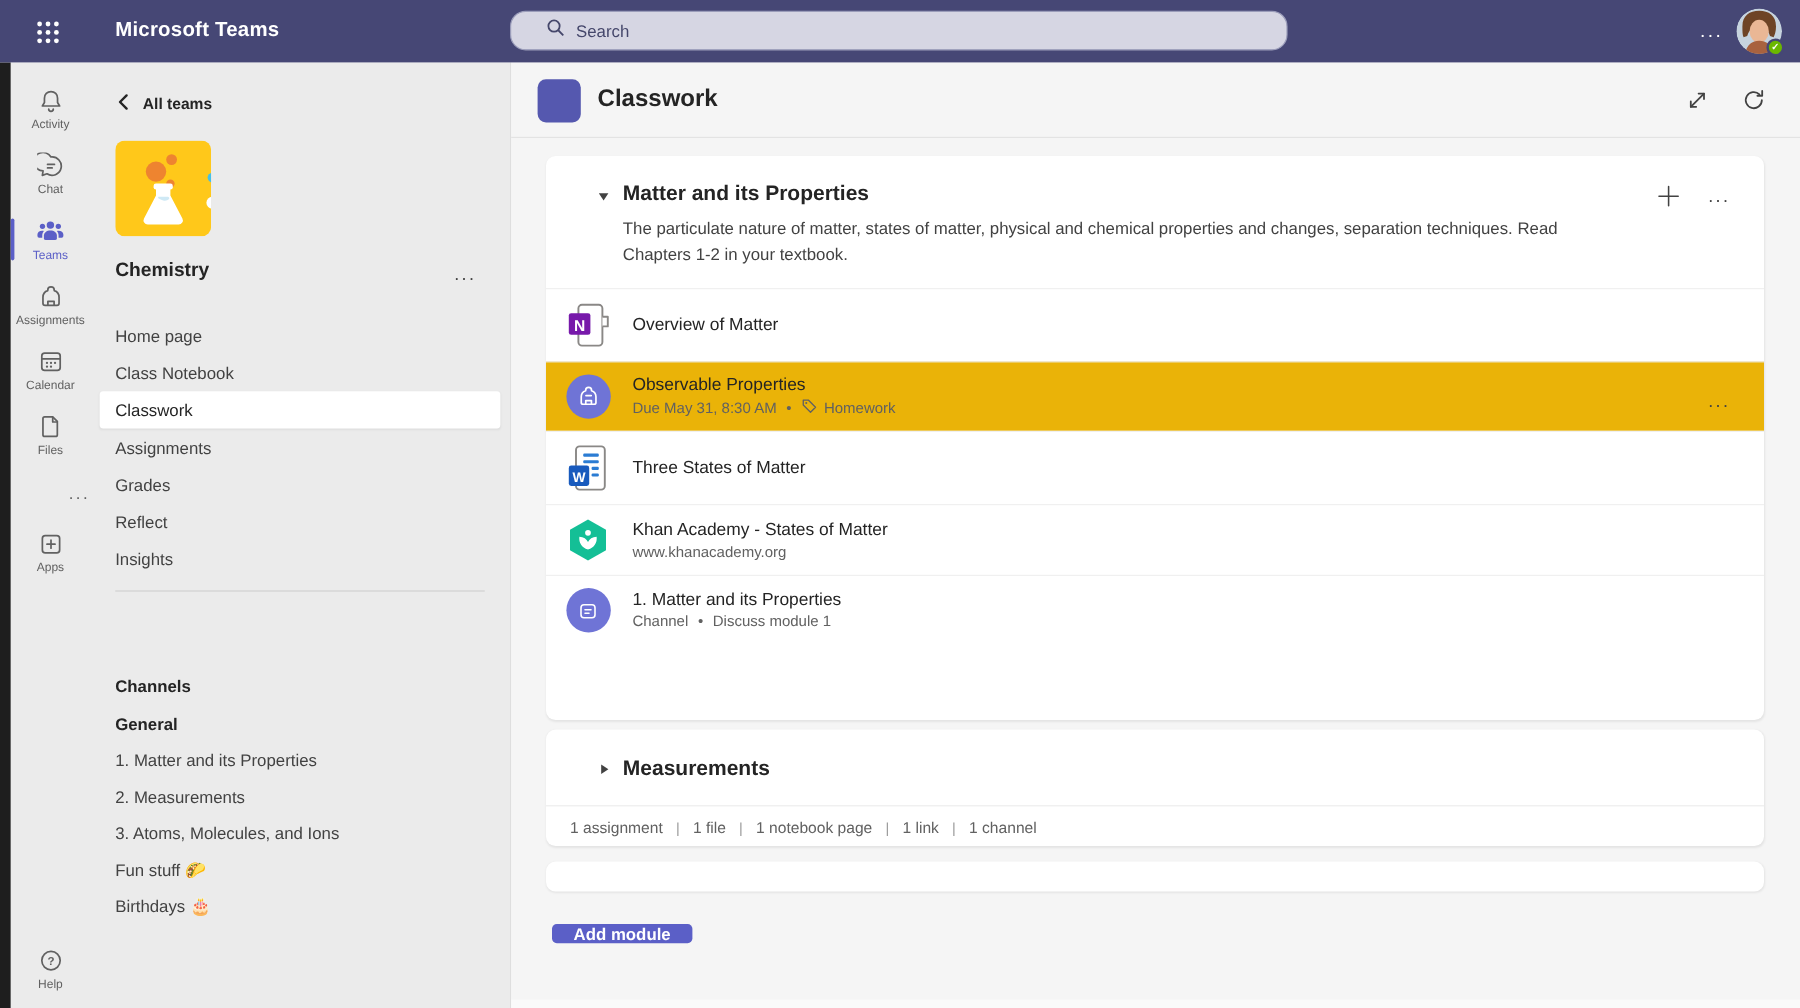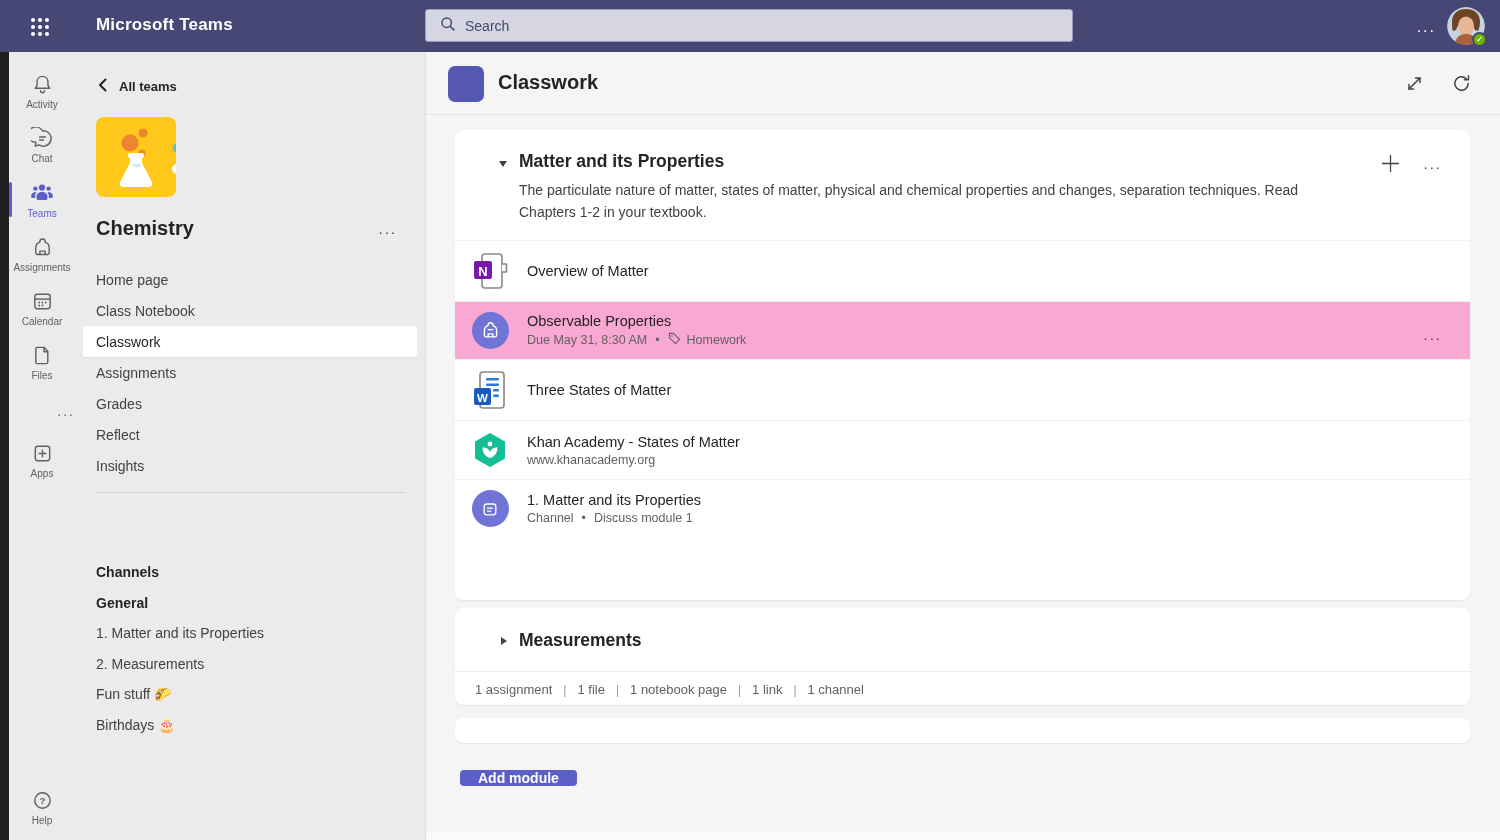--- a/index.html
+++ b/index.html
@@ -4,21 +4,21 @@
 <style>
   * { margin:0; padding:0; box-sizing:border-box; }
   html,body { width:1500px; height:840px; overflow:hidden;
     font-family:"Liberation Sans", sans-serif; background:#f5f5f5; color:#242424; }
 
   
   .topbar { position:absolute; left:0; top:0; width:1500px; height:52px; background:#464775; z-index:20; }
   .waffle { position:absolute; left:29px; top:16px; width:22px; height:22px; cursor:pointer; }
   .app-title { position:absolute; left:96px; top:15px; font-size:17px; font-weight:bold; color:#ffffff; letter-spacing:.2px; }
   .searchbox { position:absolute; left:425px; top:9px; width:648px; height:33px; background:#d6d6e3;
-    border:1px solid #9b9dba; border-radius:3px; display:flex; align-items:center; padding:0 14px; gap:9px; }
+    border:1px solid #9b9dba; border-radius:13px; display:flex; align-items:center; padding:0 29px; gap:9px; }
   .searchbox .ph { font-size:14px; color:#45476b; }
   .tb-more { position:absolute; right:64px; top:18px; color:#ffffff; font-size:16px; letter-spacing:2px; cursor:pointer; }
   .avatar { position:absolute; right:15px; top:7px; width:38px; height:38px; border-radius:50%; overflow:visible; cursor:pointer; }
   .avatar svg { border-radius:50%; display:block; }
   .presence { position:absolute; right:-2px; bottom:-2px; width:15px; height:15px; background:#6bb700;
     border:2px solid #464775; border-radius:50%; display:flex; align-items:center; justify-content:center;
     color:#fff; font-size:8px; font-weight:bold; }
 
   
   .dark-strip { position:absolute; left:0; top:52px; width:9px; height:788px; background:#1e1e1e; }
@@ -31,21 +31,21 @@
   .rail-item.active .indicator { position:absolute; left:0; top:10px; bottom:10px; width:3px; background:#5b5fc7; border-radius:2px; }
   .rail-more { padding:14px 0; color:#616161; font-size:14px; letter-spacing:2px; cursor:pointer; }
   .rail-spacer { flex:1; }
   .rail .help { margin-bottom:6px; }
 
   
   .sidebar { position:absolute; left:75px; top:52px; width:351px; height:788px; background:#ebebeb; border-right:1px solid #dedede; }
   .back-row { position:absolute; left:22px; top:26px; display:flex; align-items:center; gap:11px;
     font-size:13px; font-weight:bold; color:#242424; cursor:pointer; }
   .team-avatar { position:absolute; left:21px; top:65px; width:80px; height:80px; border-radius:8px; overflow:hidden; cursor:pointer; }
-  .team-name { position:absolute; left:21px; top:165px; font-size:20px; font-weight:bold; color:#242424; }
+  .team-name { position:absolute; left:21px; top:165px; font-size:16px; font-weight:bold; color:#242424; }
   .team-more { position:absolute; right:28px; top:168px; color:#424242; font-size:15px; letter-spacing:2px; cursor:pointer; }
   .menu { position:absolute; left:0; top:212px; width:100%; }
   .menu-item { height:31px; margin:0 8px; display:flex; align-items:center; padding-left:13px;
     font-size:14px; color:#424242; border-radius:3px; cursor:pointer; }
   .menu-item.selected { background:#ffffff; box-shadow:0 1px 2px rgba(0,0,0,.06); color:#242424; }
   .side-divider { margin:11px 21px 0; border-top:1px solid #d1d1d1; }
   .channels { position:absolute; left:0; top:505px; width:100%; }
   .ch-item { height:30.5px; display:flex; align-items:center; padding-left:21px; font-size:14px; color:#424242; cursor:pointer; }
   .ch-item.bold { font-weight:bold; color:#242424; }
   .ch-item.heading { cursor:default; }
@@ -67,21 +67,21 @@
     border-right:4.5px solid transparent; border-top:6px solid #424242; position:absolute; left:44px; top:31px; cursor:pointer; }
   .caret-right { display:inline-block; width:0; height:0; border-top:4.5px solid transparent;
     border-bottom:4.5px solid transparent; border-left:6px solid #424242; position:absolute; left:46px; top:29px; cursor:pointer; }
   .mod-title { font-size:17.5px; font-weight:bold; color:#242424; cursor:pointer; }
   .mod-desc { margin-top:7px; font-size:14px; line-height:22px; color:#424242; }
   .mod-plus { position:absolute; right:70px; top:24px; color:#424242; cursor:pointer; }
   .mod-more { position:absolute; right:28px; top:25px; color:#424242; font-size:15px; letter-spacing:2px; cursor:pointer; }
 
   .mod-row { display:flex; align-items:center; gap:17px; border-top:1px solid #f0f0f0;
     padding:10px 24px 10px 15px; min-height:56px; position:relative; cursor:pointer; }
-  .mod-row.highlight { background:#f9a8d4; }
+  .mod-row.highlight { background:#eab308; }
   .row-icon { width:40px; display:flex; justify-content:center; align-items:center; flex:none; }
   .row-text { display:flex; flex-direction:column; gap:3px; }
   .row-title { font-size:14.5px; color:#242424; }
   .row-sub { font-size:12.5px; color:#616161; display:flex; align-items:center; gap:6px; }
   .row-sub .bullet::before { content:"•"; color:#616161; margin:0 2px; }
   .row-more { position:absolute; right:28px; top:24px; color:#424242; font-size:15px; letter-spacing:2px; }
   .circle-ic { width:37px; height:37px; border-radius:50%; background:#6f74d6; display:flex; align-items:center; justify-content:center; }
 
   .card2 { top:493px; }
   .mod2-header { position:relative; padding:22px 24px 20px 64px; }
@@ -272,20 +272,21 @@
     <div class="menu-item">Reflect</div>
     <div class="menu-item">Insights</div>
     <div class="side-divider"></div>
   </div>
 
   <div class="channels">
     <div class="ch-item bold heading">Channels</div>
     <div class="ch-item bold">General</div>
     <div class="ch-item">1. Matter and its Properties</div>
     <div class="ch-item">2. Measurements</div>
+    <div class="ch-item">3. Atoms, Molecules, and Ions</div>
     <div class="ch-item">Fun stuff 🌮</div>
     <div class="ch-item">Birthdays 🎂</div>
   </div>
 </div>
 
 <div class="main">
   <div class="main-header">
     <div class="cw-icon"></div>
     <div class="cw-title">Classwork</div>
     <div class="hdr-actions">

